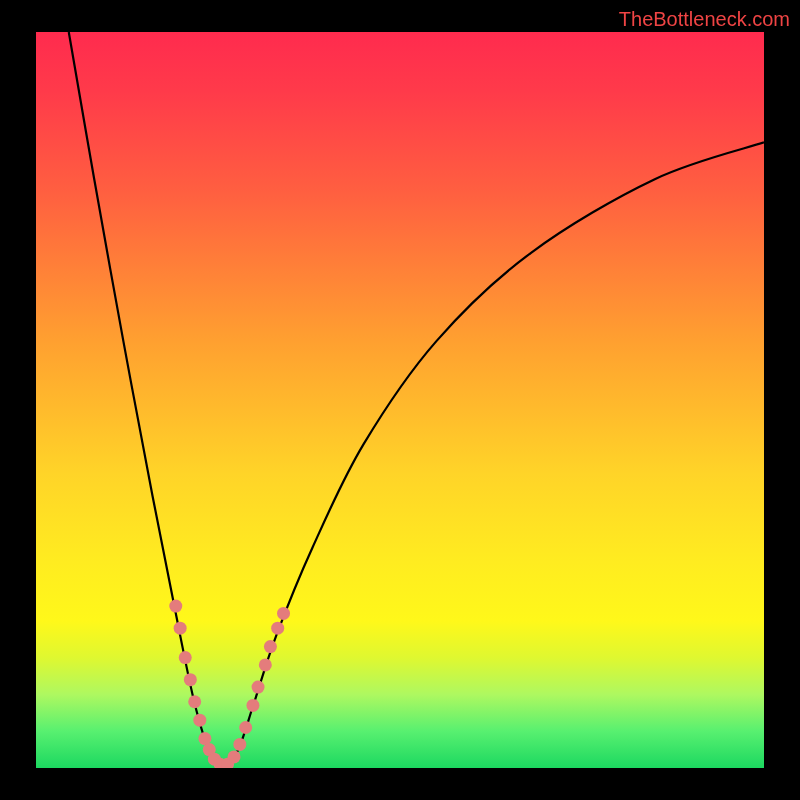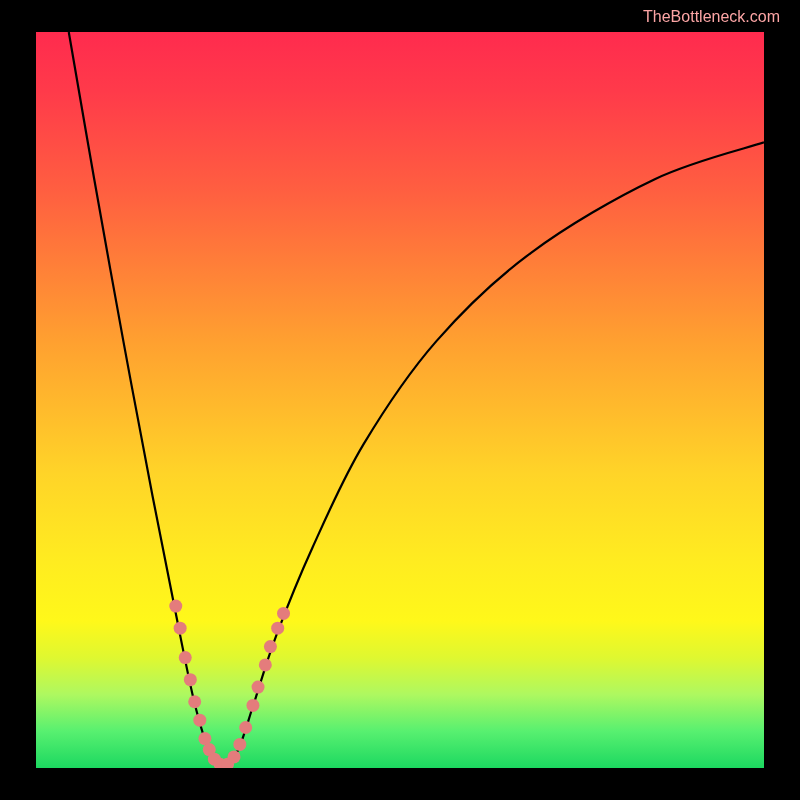--- a/index.html
+++ b/index.html
@@ -10,24 +10,24 @@
     body {
       width: 800px;
       height: 800px;
       background: #000;
       position: relative;
       overflow: hidden;
     }
     .watermark {
       position: absolute;
       top: 8px;
-      right: 20px;
-      color: #fca5a5;
+      right: 10px;
+      color: #ef4444;
       font-family: Arial, sans-serif;
-      font-size: 16px;
+      font-size: 20px;
       z-index: 10;
     }
     .chart-area {
       position: absolute;
       left: 36px;
       top: 32px;
       width: 728px;
       height: 736px;
       background: linear-gradient(to bottom,
         #ff2b4e 0%,

